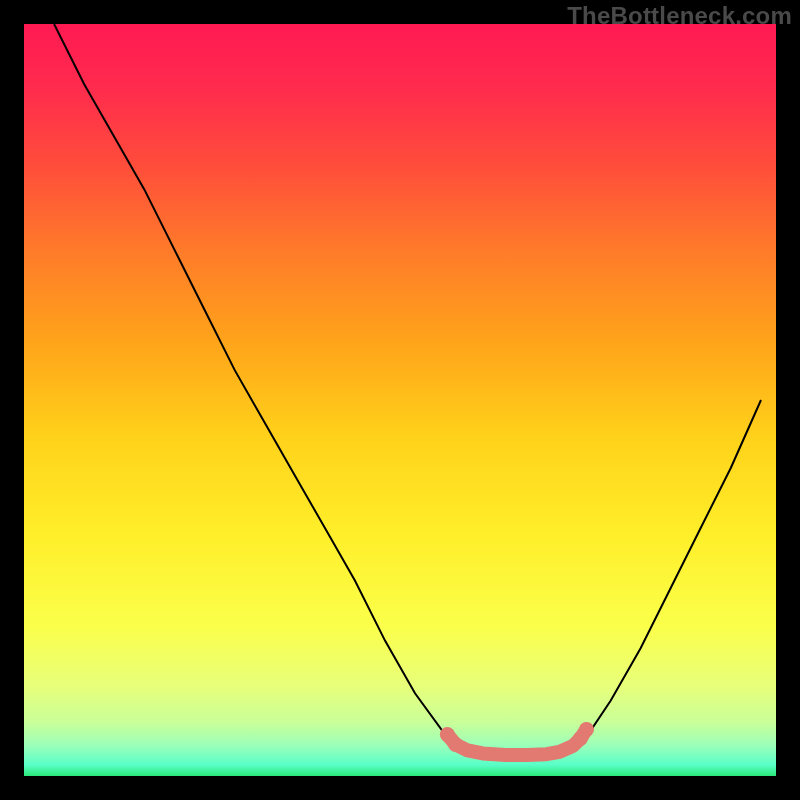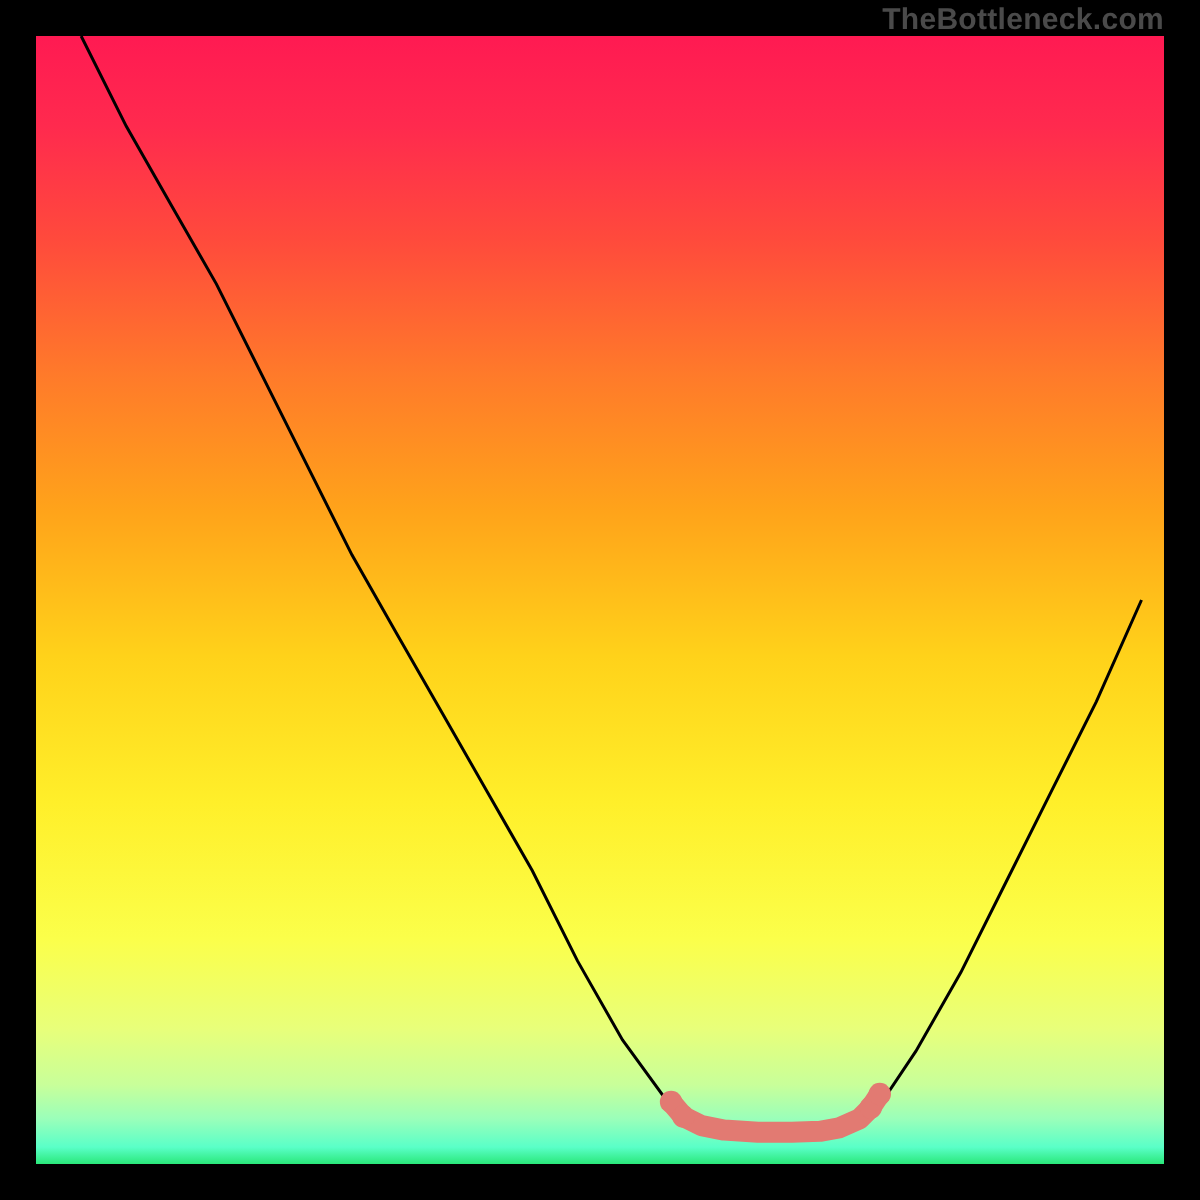--- a/index.html
+++ b/index.html
@@ -30,23 +30,23 @@
     position: absolute;
     left: 0;
     top: 0;
     width: 752px;
     height: 752px;
     pointer-events: none;
   }
   .watermark {
     position: absolute;
     top: 2px;
-    right: 24px;
+    right: 8px;
     color: #4a4a4a;
-    font-size: 20px;
+    font-size: 24px;
     font-weight: bold;
     letter-spacing: 0.2px;
     user-select: none;
   }
 </style>
 </head>
 <body>
 
 <div class="frame">
 

